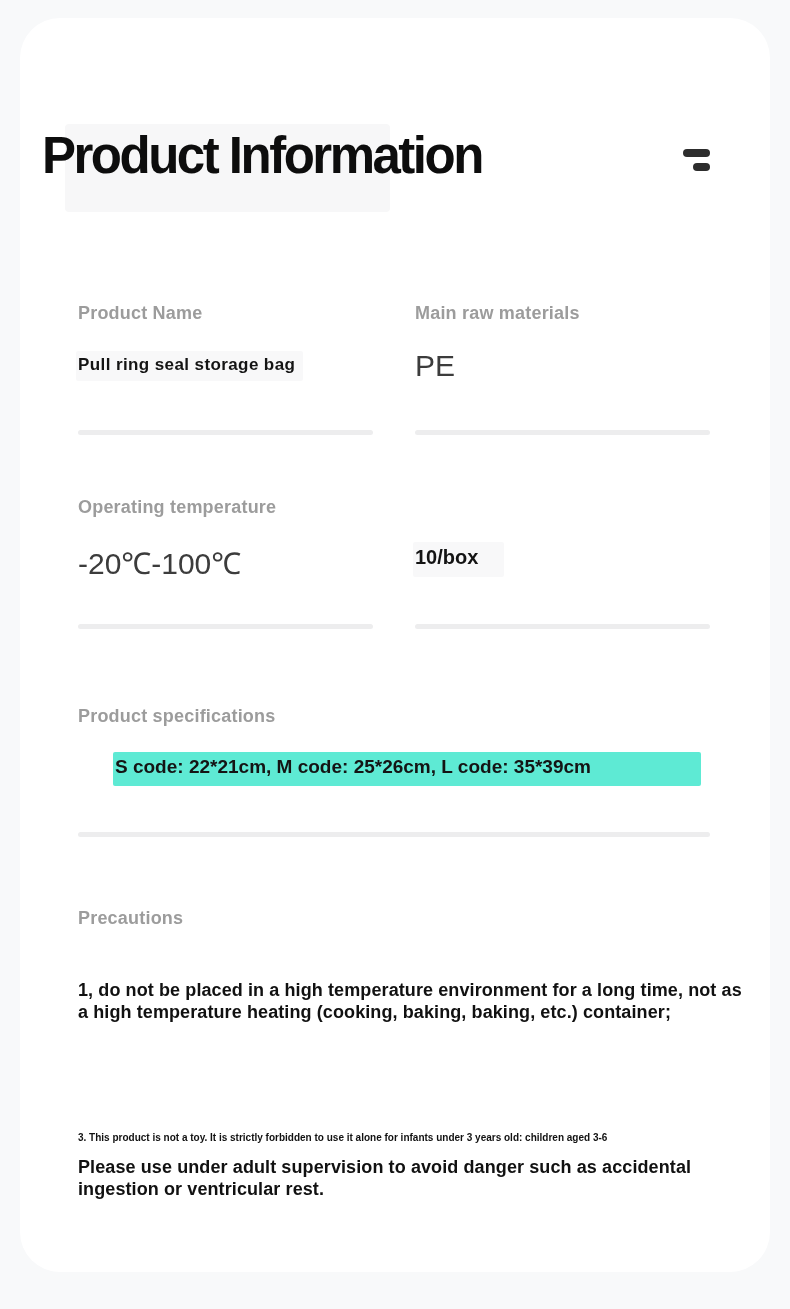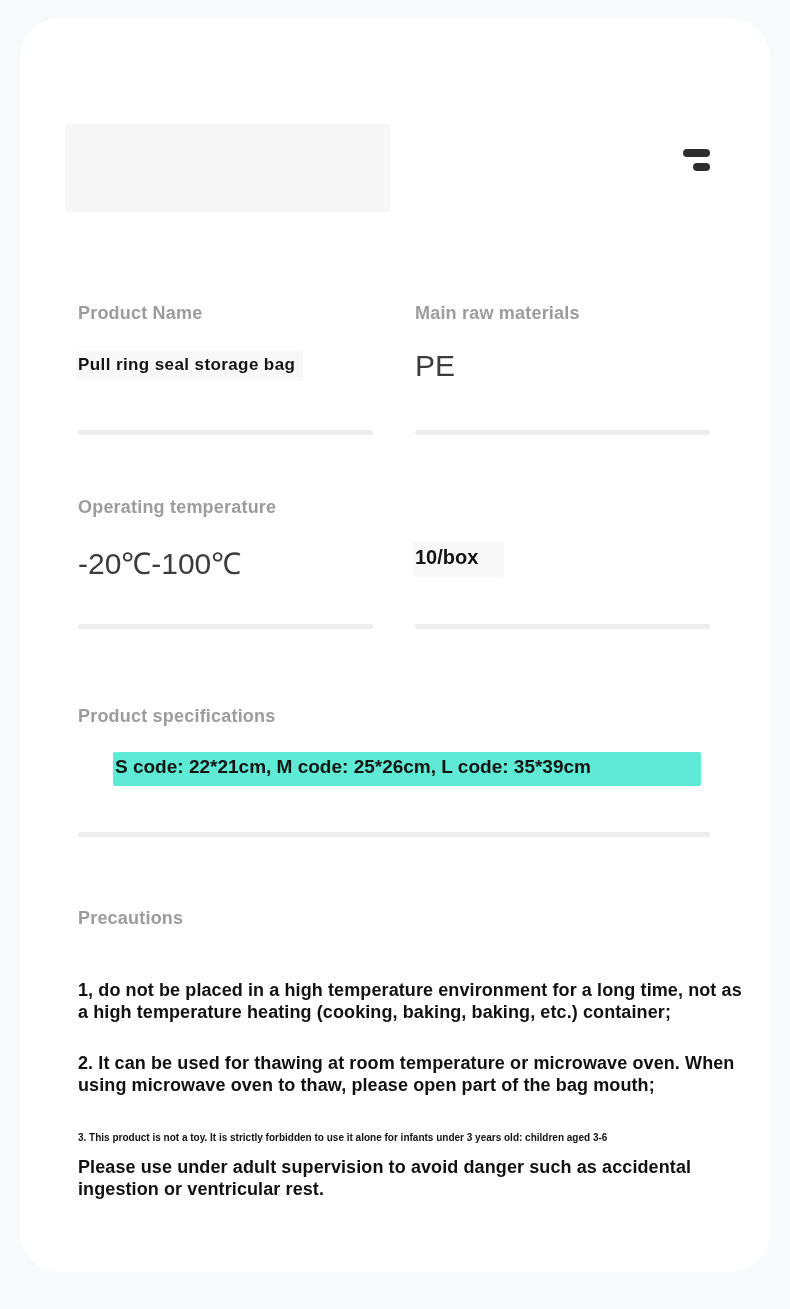--- a/index.html
+++ b/index.html
@@ -110,20 +110,21 @@
   }
   .precaution.normal { font-size: 18px; line-height: 21.5px; letter-spacing: 0.1px; }
   .precaution.small  { font-size: 10px; line-height: 15px; white-space: nowrap; }
 </style>
 </head>
 <body>
 
 <div class="card">
 
   <div class="title-patch"></div>
+  <h1 class="page-title">Product Information</h1>
 
   <div class="menu-icon">
     <span class="bar1"></span>
     <span class="bar2"></span>
   </div>
 
   <div class="field" style="left:58px; top:285px;">
     <div class="field-label">Product Name</div>
   </div>
   <div class="val-bold-sm" style="left:56px; top:333px;">Pull ring seal storage bag</div>
@@ -154,17 +155,16 @@
   </div>
   <div class="val-bold-spec" style="left:56px; top:734px;">S code: 22*21cm, M code: 25*26cm, L code: 35*39cm</div>
 
   <div class="divider" style="left:58px; top:814px; width:632px;"></div>
 
   <div class="field" style="left:58px; top:890px;">
     <div class="field-label">Precautions</div>
   </div>
 
   <p class="precaution normal" style="top:962px;">1, do not be placed in a high temperature environment for a long time, not as a high temperature heating (cooking, baking, baking, etc.) container;</p>
-  <p class="precaution normal" style="top:1035px;">2. It can be used for thawing at room temperature or microwave oven. When using microwave oven to thaw, please open part of the bag mouth;</p>
   <p class="precaution small" style="top:1112px;">3. This product is not a toy. It is strictly forbidden to use it alone for infants under 3 years old: children aged 3-6</p>
   <p class="precaution normal" style="top:1139px;">Please use under adult supervision to avoid danger such as accidental ingestion or ventricular rest.</p>
 
 </div>
 
 </body></html>

